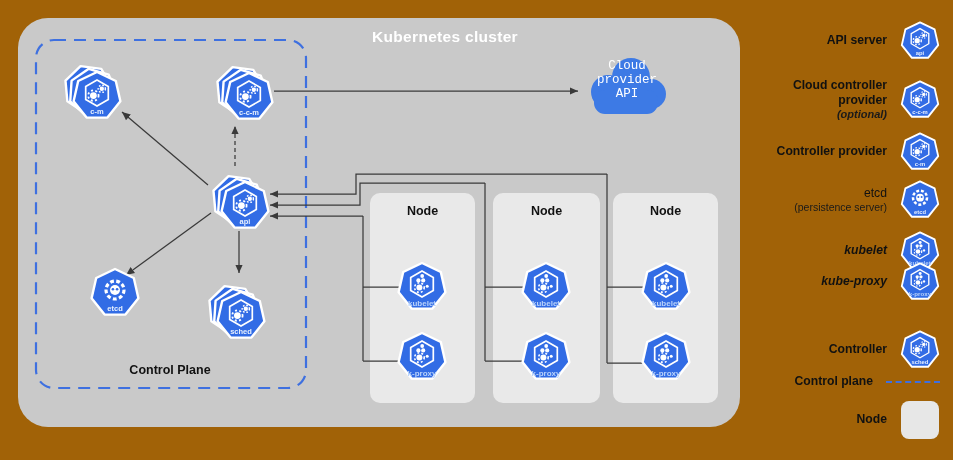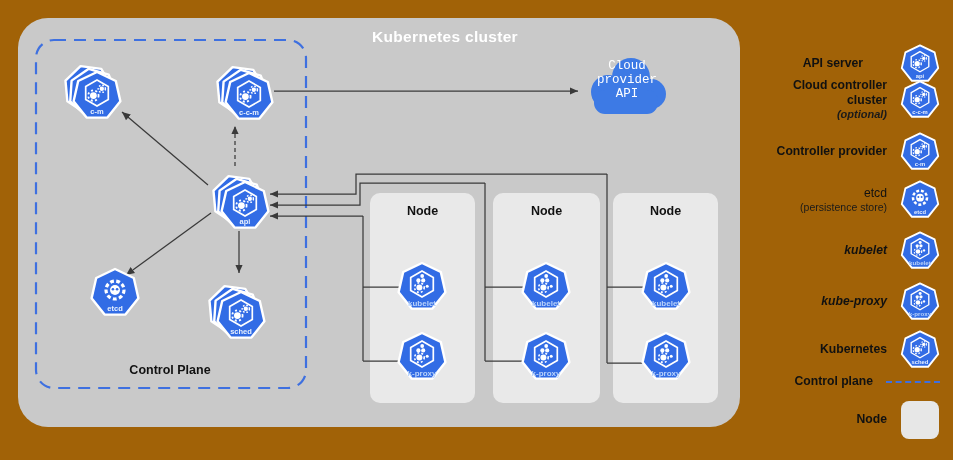--- a/index.html
+++ b/index.html
@@ -38,26 +38,26 @@
   .cloud-wrap svg { position:absolute; left:0; top:0; }
   .cloud-text { position:absolute; left:14px; top:9px; width:64px; text-align:center;
                 color:#fff; font-size:12.5px; line-height:1.12;font-family:Liberation Mono, monospace; }
 
   .legend { position:absolute; left:760px; top:0; width:182px; }
   .lrow { position:absolute; left:0; width:182px; display:flex; align-items:center; }
   .lrow .lbl { flex:1; text-align:right; padding-right:11px; color:#111;
                font-size:12.2px; font-weight:bold; line-height:1.25; }
   .lrow .note { display:block; font-size:11px; color:#1a1a1a; }
   .lrow .icon-slot { width:44px; display:flex; justify-content:center; align-items:center; }
-  .lrow.r1 { top:42px;  height:44px;gap:24px; }
+  .lrow.r1 { top:19px;  height:44px; }
   .lrow.r2 { top:78px;  height:44px; }
   .lrow.r3 { top:130px; height:44px; }
   .lrow.r4 { top:178px; height:44px; }
   .lrow.r5 { top:229px; height:44px; }
-  .lrow.r6 { top:280px; height:44px; }
+  .lrow.r6 { top:260px; height:44px; }
   .lrow.r7 { top:328px; height:44px; }
   .lrow.r8 { top:372px; height:20px; }
   .lrow.r9 { top:400px; height:40px; }
   .lrow.r4 .lbl { font-weight:normal; }
   .lrow.r4 .note { font-size:10.5px; }
   .lrow.r2 .note { font-style:italic; }
   .lrow .lbl.it { font-style:italic; }
   .dash-sample { width:54px; border-top:2px dashed #3e70e0; }
   .nodebox-sample { width:38px; height:38px; background:#e7e7e7; border-radius:8px; }
   .legend-icon { overflow:visible; }
@@ -238,21 +238,21 @@
         <svg class="legend-icon" width="42" height="42" viewBox="-27 -27 54 54">
           <use href="#hepta" class="hep"></use>
             <use href="#glyph-gears" transform="translate(0,-3)"></use>
           <text class="ktxt" y="18">api</text>
         </svg>
       </div>
     </div>
 
     <div class="lrow r2">
       <div class="lbl">
-        <span>Cloud controller cluster</span>
+        <span>Cloud controller provider</span>
         <span class="note">(optional)</span>
       </div>
       <div class="icon-slot">
         <svg class="legend-icon" width="42" height="42" viewBox="-27 -27 54 54">
           <use href="#hepta" class="hep"></use>
             <use href="#glyph-gears" transform="translate(0,-3)"></use>
           <text class="ktxt" y="18">c-c-m</text>
         </svg>
       </div>
     </div>
@@ -264,21 +264,21 @@
           <use href="#hepta" class="hep"></use>
             <use href="#glyph-gears" transform="translate(0,-3)"></use>
           <text class="ktxt" y="18">c-m</text>
         </svg>
       </div>
     </div>
 
     <div class="lrow r4">
       <div class="lbl">
         <span>etcd</span>
-        <span class="note">(persistence store)</span>
+        <span class="note">(persistence server)</span>
       </div>
       <div class="icon-slot">
         <svg class="legend-icon" width="42" height="42" viewBox="-27 -27 54 54">
           <use href="#hepta" class="hep"></use>
             <use href="#glyph-ring" transform="translate(0,-3)"></use>
           <text class="ktxt" y="18">etcd</text>
         </svg>
       </div>
     </div>
 
@@ -298,21 +298,21 @@
       <div class="icon-slot">
         <svg class="legend-icon" width="42" height="42" viewBox="-27 -27 54 54">
           <use href="#hepta" class="hep"></use>
             <use href="#glyph-pods" transform="translate(0,-3)"></use>
           <text class="ktxt lt" y="18.5">k-proxy</text>
         </svg>
       </div>
     </div>
 
     <div class="lrow r7">
-      <div class="lbl">Kubernetes</div>
+      <div class="lbl">Controller</div>
       <div class="icon-slot">
         <svg class="legend-icon" width="42" height="42" viewBox="-27 -27 54 54">
           <use href="#hepta" class="hep"></use>
             <use href="#glyph-gears" transform="translate(0,-3)"></use>
           <text class="ktxt" y="18">sched</text>
         </svg>
       </div>
     </div>
 
     <div class="lrow r8">

